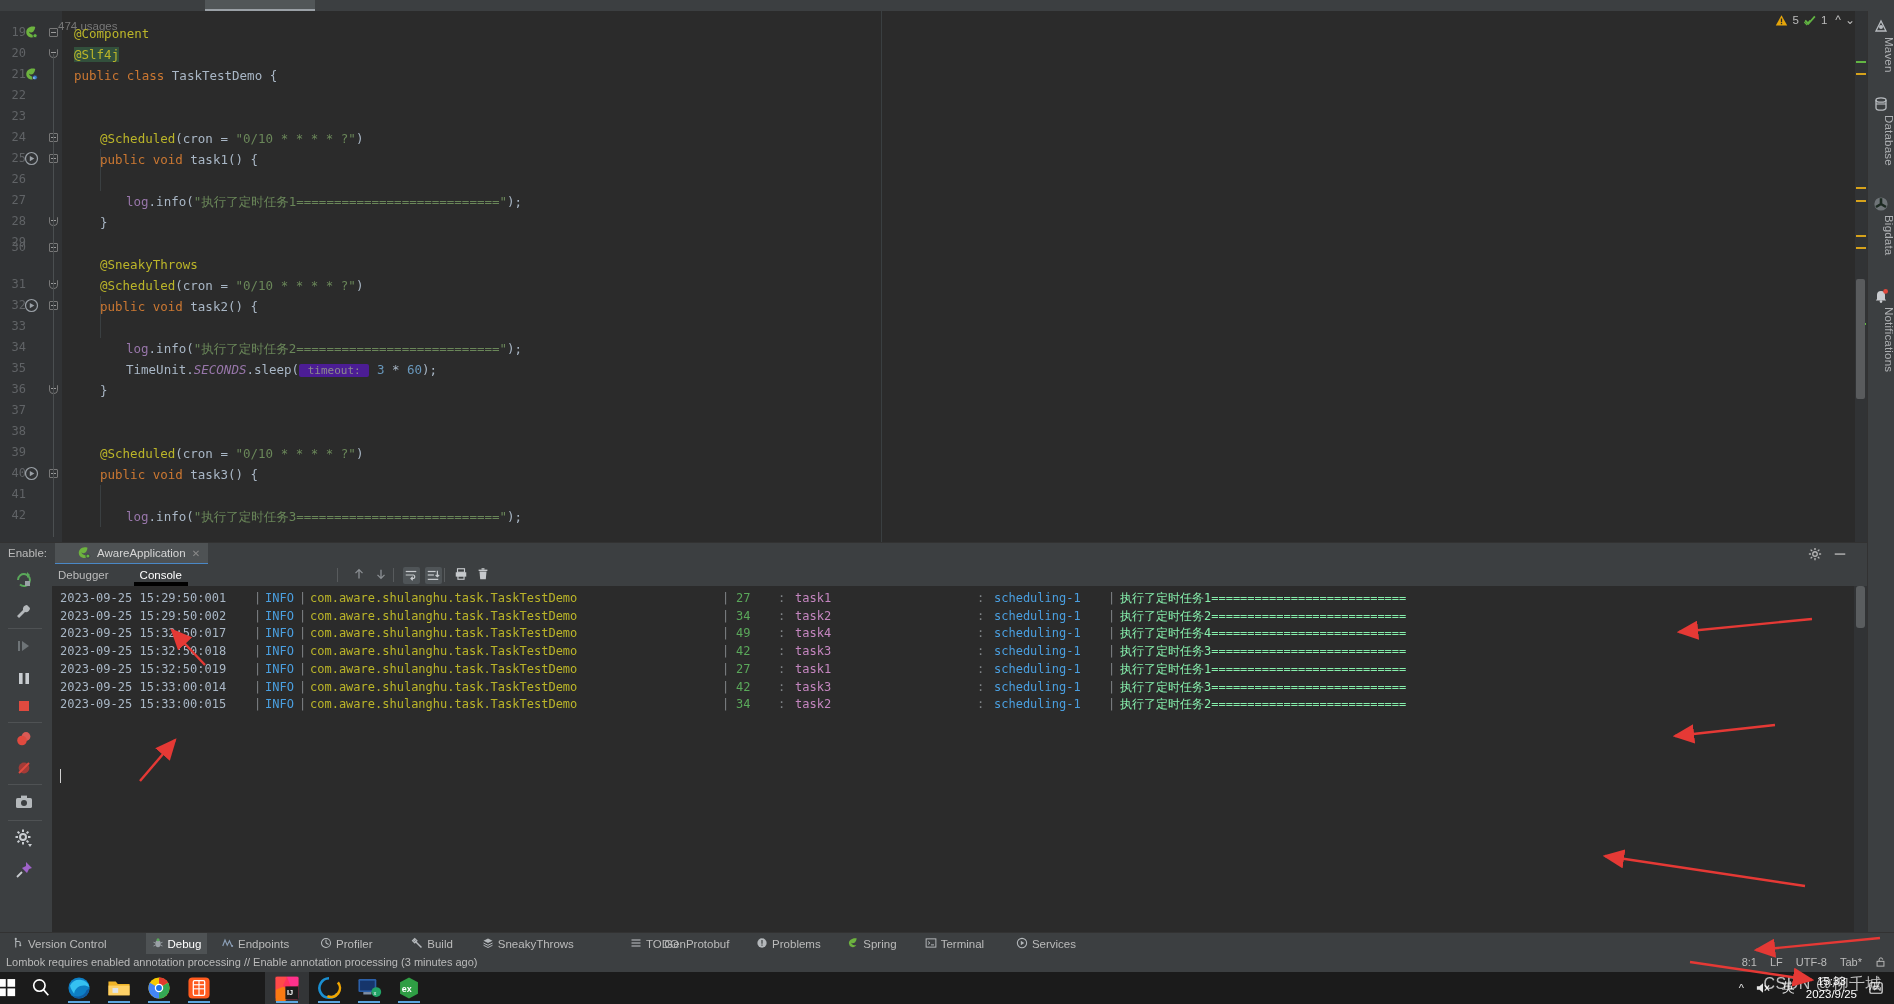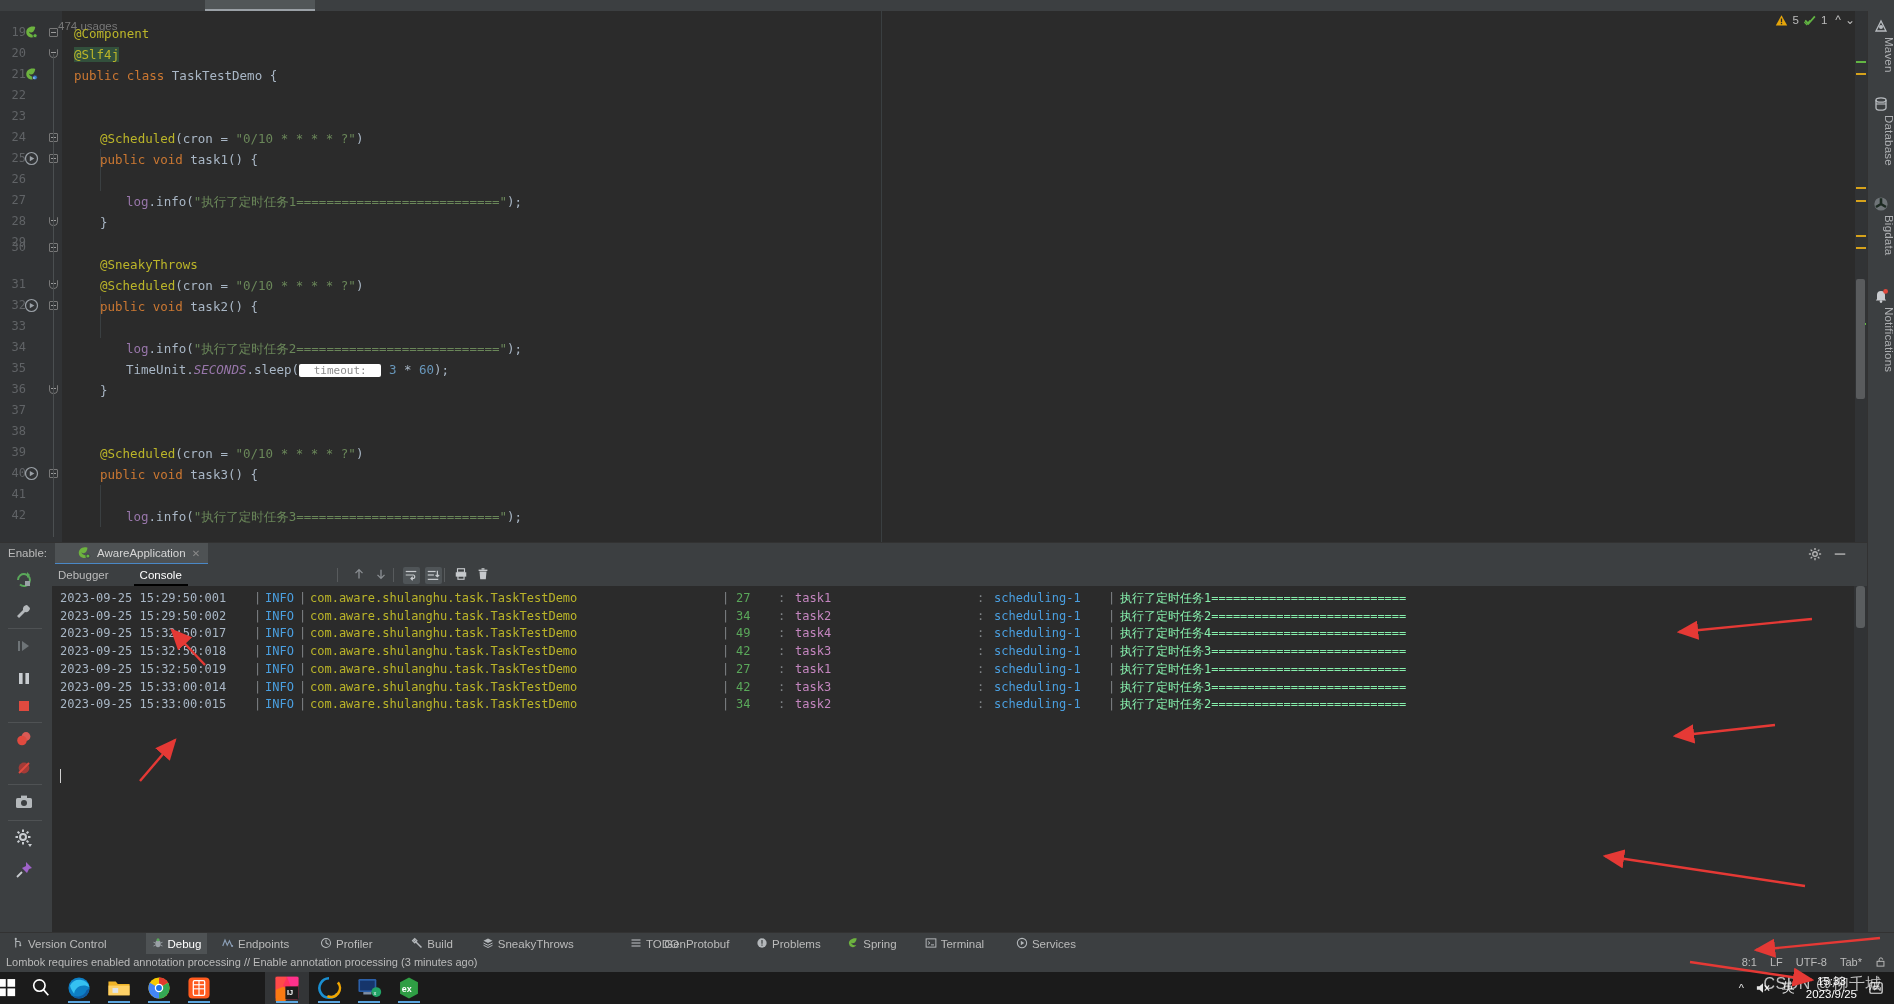--- a/index.html
+++ b/index.html
@@ -34,21 +34,21 @@
   .verticalGuide { position:absolute; top:0; width:1px; background:#3a3f41; }
   .rightRule { position:absolute; top:0; width:1px; height:531px; background:#3a3f41; }
 
   .k  { color:#cc7832; }       
   .ann{ color:#bbb529; }       
   .str{ color:#6a8759; }       
   .fld{ color:#9876aa; }       
   .num{ color:#6897bb; }
   .ident { color:#a9b7c6; }
   .static-it { color:#9876aa; font-style:italic; }
-  .hint { background:#ffffff; color:#8c8c8c; border-radius:2px; padding:0 8px; font-size:11px; }
+  .hint { background:#4c1d95; color:#8c8c8c; border-radius:2px; padding:0 2px; font-size:11px; }
   .hl-slf4j { background:#32503c; }
 
   
   .markercol { position:absolute; left:1855px; top:11px; width:12px; height:531px; background:#313335; }
   .mark { position:absolute; left:1px; width:10px; height:2px; }
   .scrollthumb { position:absolute; left:1px; width:9px; background:#595b5d; border-radius:2px; }
 
   
   .rightbar { position:absolute; left:1867px; top:11px; width:27px; height:921px; background:#3c3f41; border-left:1px solid #323232; }
   .vtool { position:absolute; left:0; width:27px; color:#aeb0b3; font-size:11.5px;
@@ -66,21 +66,21 @@
   .dw-head .lbl { position:absolute; left:8px; top:4px; font-size:11.5px; color:#bbbbbb; }
   .dw-tab { position:absolute; left:55px; top:0; height:22px; padding:0 22px 0 22px; display:flex; align-items:center;
             background:#4e5254; border-bottom:2px solid #4a88c7; }
   .dw-tab .t { font-size:11.5px; color:#d6d6d6; }
   .dw-tab .closex { position:absolute; right:7px; top:6px; width:9px; height:9px; color:#8a8a8a; font-size:10px; line-height:9px; }
   .dw-head .gear { position:absolute; right:45px; top:4px; width:14px; height:14px; }
   .dw-head .minus { position:absolute; right:20px; top:4px; width:14px; height:14px; }
 
   .dw-tabs2 { position:absolute; left:52px; top:22px; width:1815px; height:22px; background:#3c3f41; }
   .dt2 { position:absolute; top:0; height:22px; line-height:22px; font-size:11.5px; color:#bbbbbb; padding:0 6px; }
-  .dt2.active { color:#ffffff; border-bottom:2px solid #000000; }
+  .dt2.active { color:#ffffff; border-bottom:4px solid #000000; }
   .dsep { position:absolute; top:4px; width:1px; height:14px; background:#585b5d; }
 
   .dw-leftbar { position:absolute; left:0; top:22px; width:52px; height:368px; background:#3c3f41; }
   .lbicon { position:absolute; left:14px; width:22px; height:22px; }
   .lbsep  { position:absolute; left:8px; width:34px; height:1px; background:#4f5254; }
 
   .console { position:absolute; left:52px; top:44px; width:1802px; height:346px; background:#2b2b2b; overflow:hidden; }
   .logline { position:absolute; left:8px; height:17px; line-height:17px; white-space:pre;
              font-family:"DejaVu Sans Mono", monospace; font-size:12px; }
   .lg-ts   { color:#a9b7c6; }

